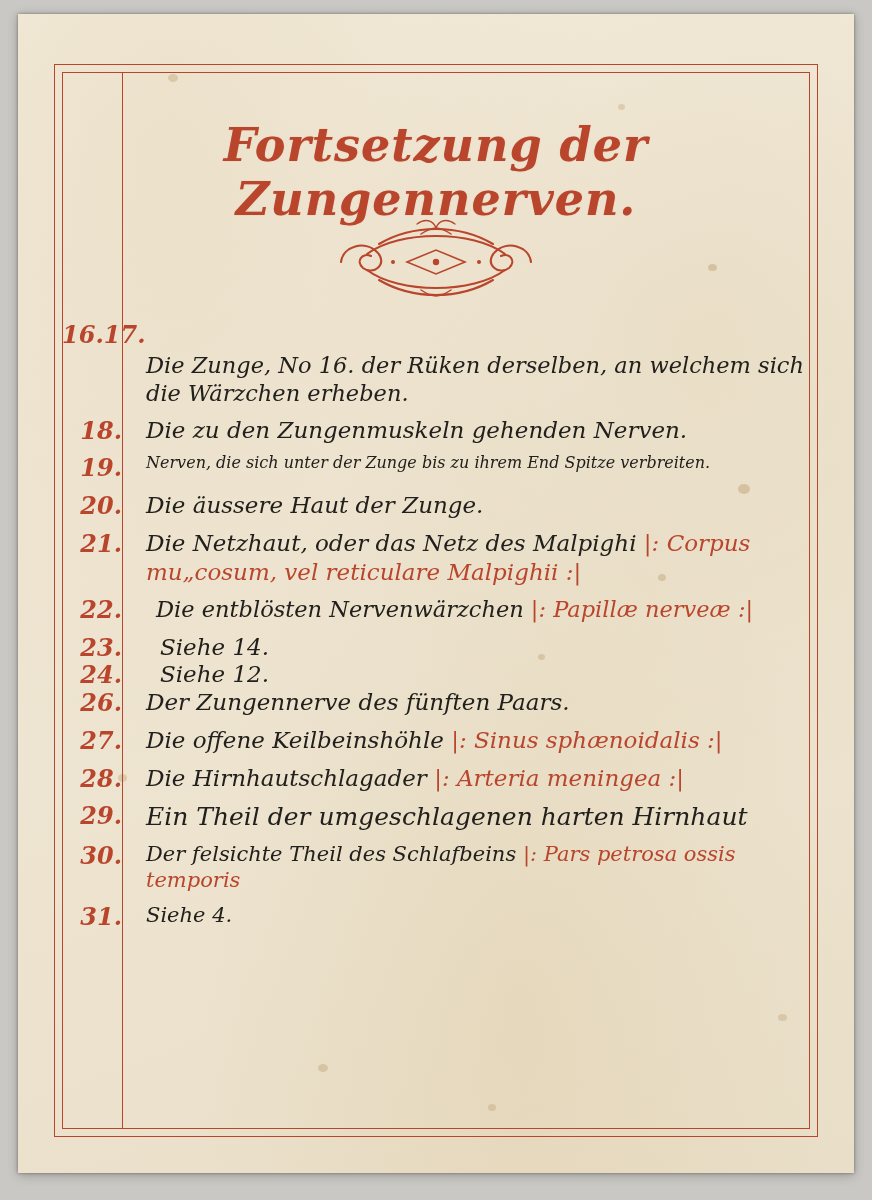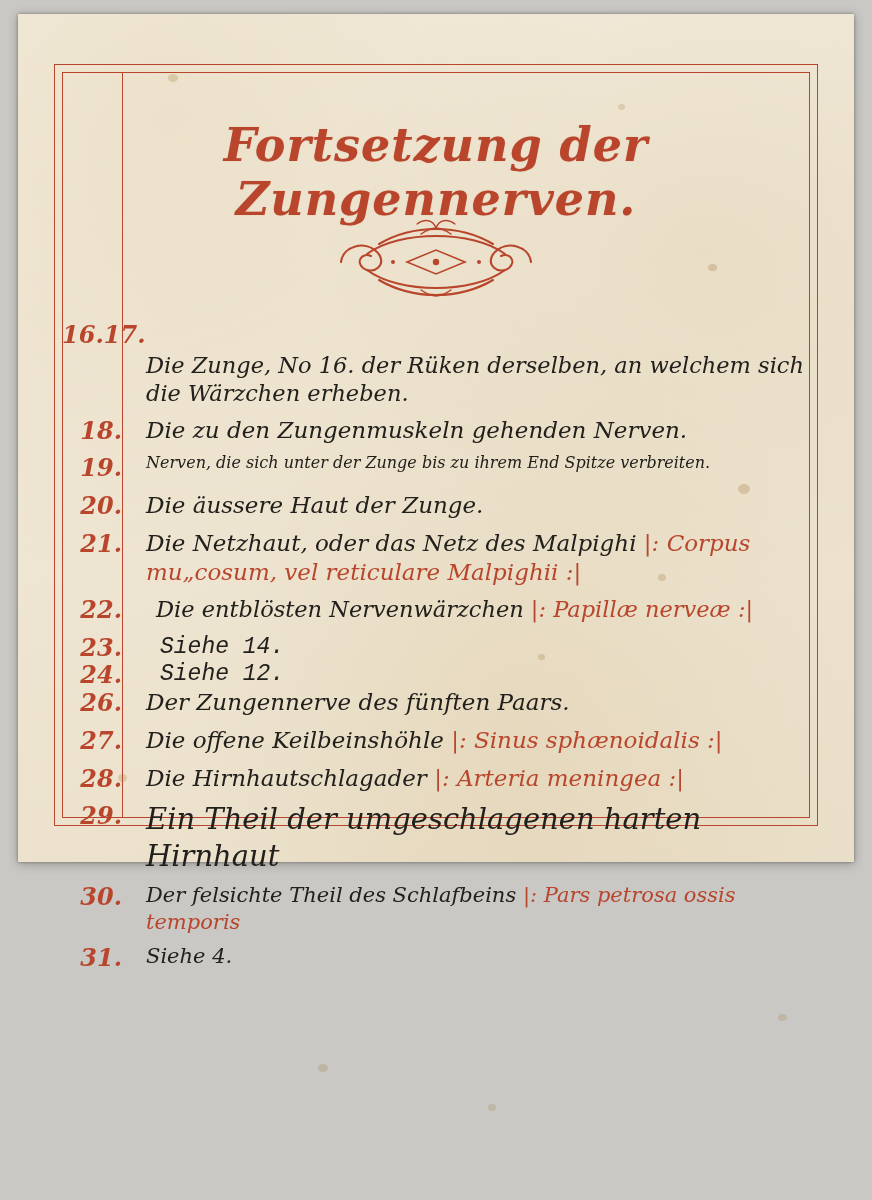--- a/index.html
+++ b/index.html
@@ -19,21 +19,21 @@
     position: relative;
     width: 872px;
     height: 1200px;
     background: #c9c8c4;
   }
   .paper {
     position: absolute;
     left: 18px;
     top: 14px;
     width: 836px;
-    height: 848px;
+    height: 1159px;
     background:
       radial-gradient(ellipse at 18% 12%, rgba(206,178,120,0.16), rgba(0,0,0,0) 45%),
       radial-gradient(ellipse at 82% 28%, rgba(198,170,112,0.14), rgba(0,0,0,0) 40%),
       radial-gradient(ellipse at 60% 86%, rgba(200,172,116,0.16), rgba(0,0,0,0) 45%),
       linear-gradient(160deg, #f3ecdd 0%, #efe6d4 40%, #ece2cd 72%, #e9dec7 100%);
     box-shadow: 0 0 3px rgba(0,0,0,0.35), 0 2px 10px rgba(0,0,0,0.25);
   }
   
   .spot {
     position: absolute;
@@ -137,22 +137,22 @@
     color: #b8452c;
     font-style: italic;
   }
 
   
   .r0 .txt { font-size: 22.5px; margin-top: 31px; }
   .r1 .txt { font-size: 22px; }
   .r3 .txt { font-size: 16px; }
   .r5 .txt { font-size: 23px; }
   .r6 .txt { font-size: 22.5px; padding-left: 24px;}
-  .r7 .txt, .r8 .txt, .r9 .txt { padding-left: 28px; font-family: Liberation Mono, monospace; }
-  .r13 .txt { font-size: 29px; }
+  .r7 .txt, .r8 .txt, .r9 .txt { padding-left: 28px; }
+  .r13 .txt { font-size: 25px; }
   .r14 .txt { font-size: 21px; }
   .r15 .txt { font-size: 21px; }
 
   .row.tight { margin-bottom: -2px; }
   .row.gap { margin-bottom: 8px; }
 </style>
 </head>
 <body>
 
 <div id="page">

